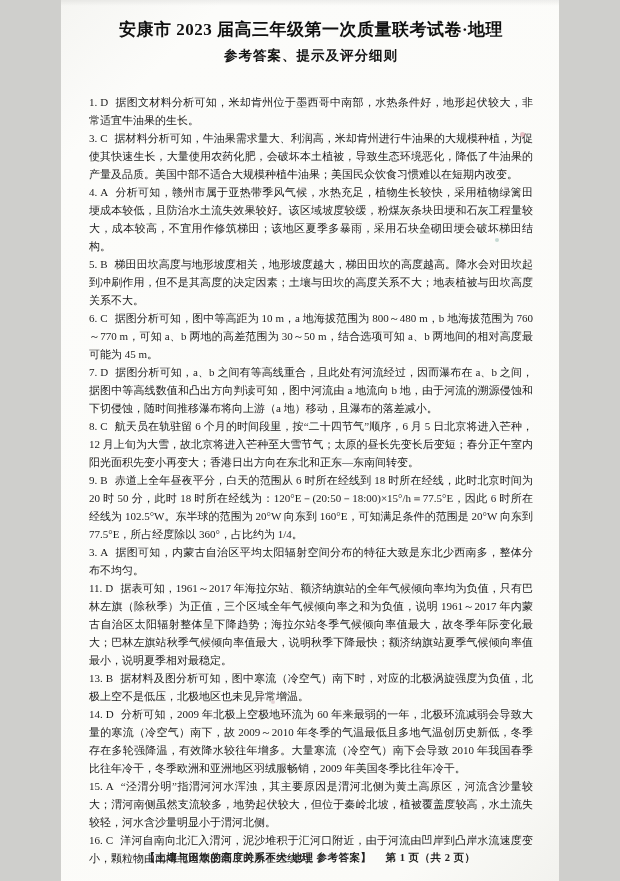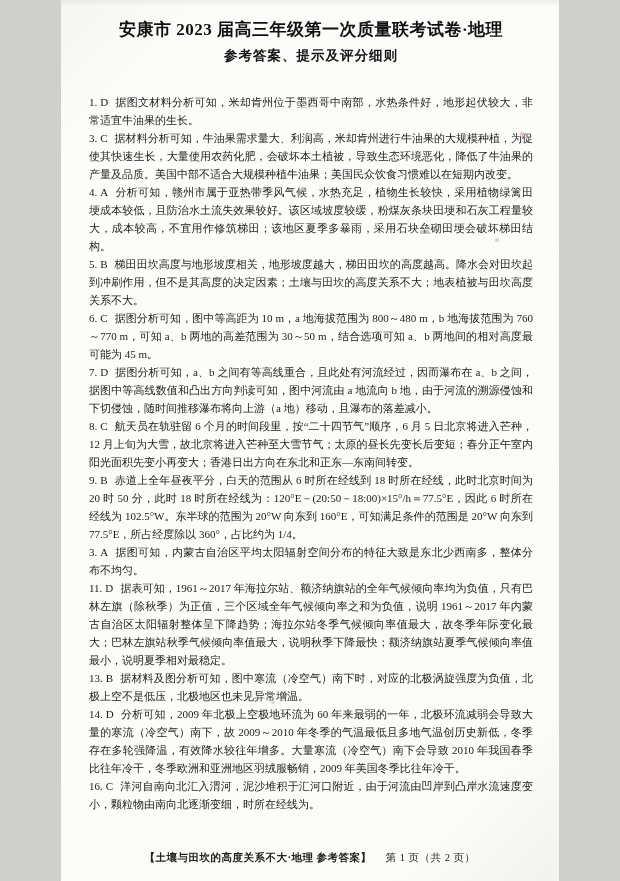--- a/index.html
+++ b/index.html
@@ -29,21 +29,21 @@
     text-align:justify; color:#1b1b1b;margin-top:28px;
   }
   .item { margin:0; }
   .num { letter-spacing:0; }
   .ans { margin:0 7px 0 3px; font-weight:400; }
   .footer {
     position:absolute; left:0; right:0; bottom:16px;
     text-align:center; font-size:10.5px; font-weight:700;
     color:#222; letter-spacing:0.5px;
   }
-  .footer .pageno { margin-left:14px; font-weight:400; }
+  .footer .pageno { margin-left:14px; font-weight:700; }
   
   .speck { position:absolute; border-radius:50%; pointer-events:none; }
   .speck.s1 { width:5px; height:5px; background:#d98f9c; opacity:.55; top:132px; right:34px; }
   .speck.s2 { width:4px; height:4px; background:#8fb7ae; opacity:.5; top:238px; right:60px; }
   .speck.s3 { width:4px; height:4px; background:#c9a3b0; opacity:.45; top:700px; left:210px; }
   .edge-shade {
     position:absolute; top:0; left:0; right:0; height:6px;
     background:linear-gradient(180deg, rgba(0,0,0,0.06), rgba(0,0,0,0));
     pointer-events:none;
   }
@@ -63,20 +63,21 @@
     <p class="item"><span class="num">4.</span><span class="ans">A</span><span>分析可知，赣州市属于亚热带季风气候，水热充足，植物生长较快，采用植物绿篱田埂成本较低，且防治水土流失效果较好。该区域坡度较缓，粉煤灰条块田埂和石灰工程量较大，成本较高，不宜用作修筑梯田；该地区夏季多暴雨，采用石块垒砌田埂会破坏梯田结构。</span></p>
     <p class="item"><span class="num">5.</span><span class="ans">B</span><span>梯田田坎高度与地形坡度相关，地形坡度越大，梯田田坎的高度越高。降水会对田坎起到冲刷作用，但不是其高度的决定因素；土壤与田坎的高度关系不大；地表植被与田坎高度关系不大。</span></p>
     <p class="item"><span class="num">6.</span><span class="ans">C</span><span>据图分析可知，图中等高距为 10 m，a 地海拔范围为 800～480 m，b 地海拔范围为 760～770 m，可知 a、b 两地的高差范围为 30～50 m，结合选项可知 a、b 两地间的相对高度最可能为 45 m。</span></p>
     <p class="item"><span class="num">7.</span><span class="ans">D</span><span>据图分析可知，a、b 之间有等高线重合，且此处有河流经过，因而瀑布在 a、b 之间，据图中等高线数值和凸出方向判读可知，图中河流由 a 地流向 b 地，由于河流的溯源侵蚀和下切侵蚀，随时间推移瀑布将向上游（a 地）移动，且瀑布的落差减小。</span></p>
     <p class="item"><span class="num">8.</span><span class="ans">C</span><span>航天员在轨驻留 6 个月的时间段里，按“二十四节气”顺序，6 月 5 日北京将进入芒种，12 月上旬为大雪，故北京将进入芒种至大雪节气；太原的昼长先变长后变短；春分正午室内阳光面积先变小再变大；香港日出方向在东北和正东—东南间转变。</span></p>
     <p class="item"><span class="num">9.</span><span class="ans">B</span><span>赤道上全年昼夜平分，白天的范围从 6 时所在经线到 18 时所在经线，此时北京时间为 20 时 50 分，此时 18 时所在经线为：120°E－(20:50－18:00)×15°/h＝77.5°E，因此 6 时所在经线为 102.5°W。东半球的范围为 20°W 向东到 160°E，可知满足条件的范围是 20°W 向东到 77.5°E，所占经度除以 360°，占比约为 1/4。</span></p>
     <p class="item"><span class="num">3.</span><span class="ans">A</span><span>据图可知，内蒙古自治区平均太阳辐射空间分布的特征大致是东北少西南多，整体分布不均匀。</span></p>
     <p class="item"><span class="num">11.</span><span class="ans">D</span><span>据表可知，1961～2017 年海拉尔站、额济纳旗站的全年气候倾向率均为负值，只有巴林左旗（除秋季）为正值，三个区域全年气候倾向率之和为负值，说明 1961～2017 年内蒙古自治区太阳辐射整体呈下降趋势；海拉尔站冬季气候倾向率值最大，故冬季年际变化最大；巴林左旗站秋季气候倾向率值最大，说明秋季下降最快；额济纳旗站夏季气候倾向率值最小，说明夏季相对最稳定。</span></p>
     <p class="item"><span class="num">13.</span><span class="ans">B</span><span>据材料及图分析可知，图中寒流（冷空气）南下时，对应的北极涡旋强度为负值，北极上空不是低压，北极地区也未见异常增温。</span></p>
     <p class="item"><span class="num">14.</span><span class="ans">D</span><span>分析可知，2009 年北极上空极地环流为 60 年来最弱的一年，北极环流减弱会导致大量的寒流（冷空气）南下，故 2009～2010 年冬季的气温最低且多地气温创历史新低，冬季存在多轮强降温，有效降水较往年增多。大量寒流（冷空气）南下会导致 2010 年我国春季比往年冷干，冬季欧洲和亚洲地区羽绒服畅销，2009 年美国冬季比往年冷干。</span></p>
+    <p class="item"><span class="num">15.</span><span class="ans">A</span><span>“泾渭分明”指渭河河水浑浊，其主要原因是渭河北侧为黄土高原区，河流含沙量较大；渭河南侧虽然支流较多，地势起伏较大，但位于秦岭北坡，植被覆盖度较高，水土流失较轻，河水含沙量明显小于渭河北侧。</span></p>
     <p class="item"><span class="num">16.</span><span class="ans">C</span><span>洋河自南向北汇入渭河，泥沙堆积于汇河口附近，由于河流由凹岸到凸岸水流速度变小，颗粒物由南向北逐渐变细，时所在经线为。</span></p>
   </div>
 
   <div class="footer">
     <span>【土壤与田坎的高度关系不大·地理 参考答案】</span><span class="pageno">第 1 页（共 2 页）</span>
   </div>
 
   <span class="speck s1"></span>
   <span class="speck s2"></span>
   <span class="speck s3"></span>

